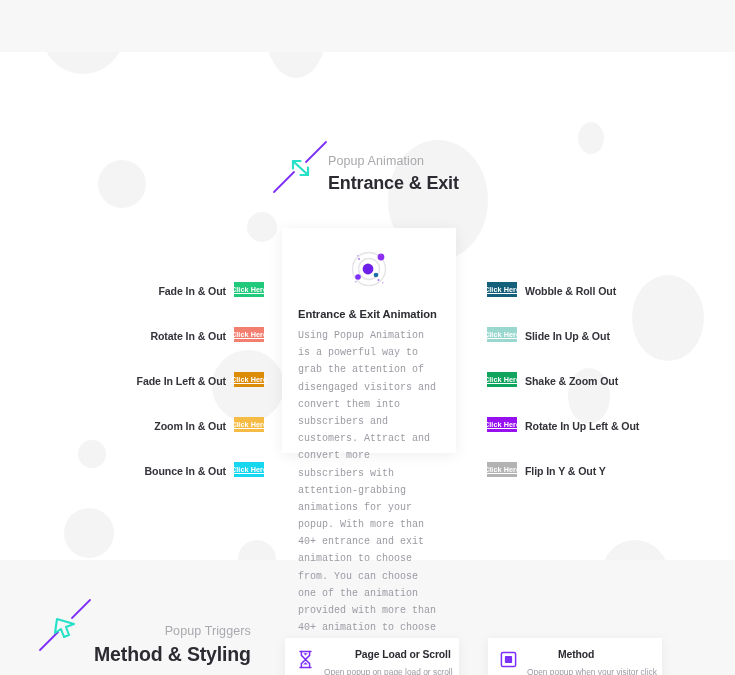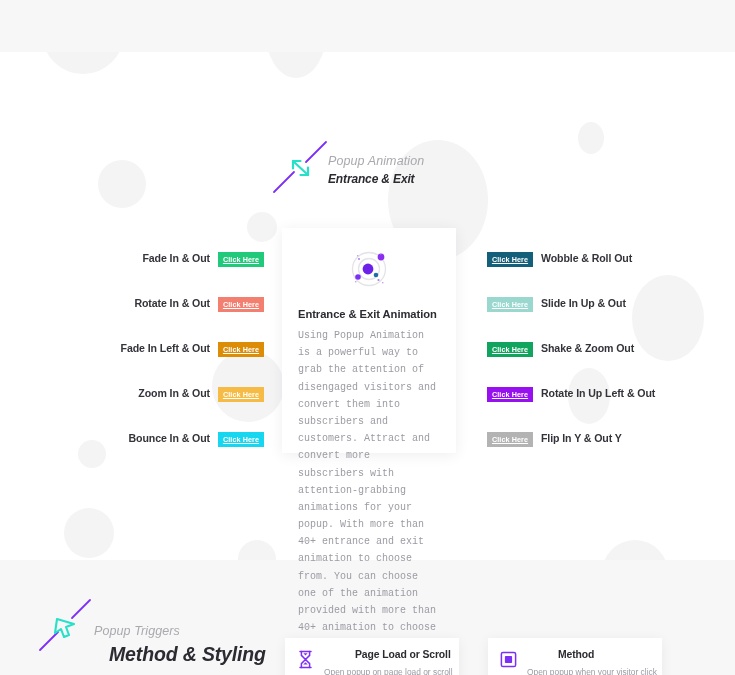--- a/index.html
+++ b/index.html
@@ -45,51 +45,51 @@
   .band-bottom { top: 560px; height: 115px; }
 
   
   .section-head {
     position: absolute;
     z-index: 4;
     display: flex;
     align-items: flex-start;
   }
   .head-top { left: 272px; top: 140px; }
-  .head-bottom { left: 38px; top: 598px; }
+  .head-bottom { left: 38px; top: 598px; text-align: right; }
 
   .deco-arrow {
     position: relative;
     width: 56px;
     height: 56px;
     flex: 0 0 56px;
   }
   .deco-arrow svg { position: absolute; left: 0; top: 0; }
 
-  .head-text { padding-top: 14px; font-style: italic; }
+  .head-text { padding-top: 14px; }
   .head-bottom .head-text { padding-top: 26px; }
 
   .eyebrow {
     font-size: 12.5px;
     color: #a9a9ae;
     font-weight: 400;
     letter-spacing: .1px;
     line-height: 1.25;
     white-space: nowrap;
   }
   .head-title {
-    font-size: 12px;
+    font-size: 18px;
     font-weight: 700;
     color: #2b2b31;
     letter-spacing: -.15px;
     line-height: 1.3;
     margin-top: 2px;
     white-space: nowrap;
   }
-  .head-bottom .head-title { font-size: 19.5px; margin-left: 15px; }
+  .head-bottom .head-title { font-size: 19.5px; }
 
   
   .feature-card {
     position: absolute;
     left: 282px;
     top: 228px;
     width: 174px;
     height: 225px;
     background: #ffffff;
     box-shadow: 0 2px 14px rgba(20,20,40,.07);
@@ -124,37 +124,37 @@
     z-index: 4;
     display: flex;
     flex-direction: column;
   }
   .col-left  { left: 20px;  top: 252px; width: 244px; align-items: flex-end; }
   .col-right { left: 487px; top: 252px; width: 240px; align-items: flex-start; }
 
   .anim-row {
     height: 45px;
     display: flex;
-    align-items: flex-start;
+    align-items: flex-end;
     gap: 8px;
   }
   .col-right .anim-row { flex-direction: row; }
 
   .anim-label {
     font-size: 10.6px;
     font-weight: 700;
     color: #33333a;
     letter-spacing: -.1px;
     white-space: nowrap;
   }
   .click-btn {
     display: inline-flex;
     align-items: center;
     justify-content: center;
-    width: 46px;
+    width: 30px;
     height: 15px;
     font-size: 7.2px;
     font-weight: 700;
     color: #ffffff;
     text-decoration: underline;
     letter-spacing: .1px;
     border: none;
     cursor: pointer;
     font-family: "Liberation Sans", sans-serif;
     white-space: nowrap;

